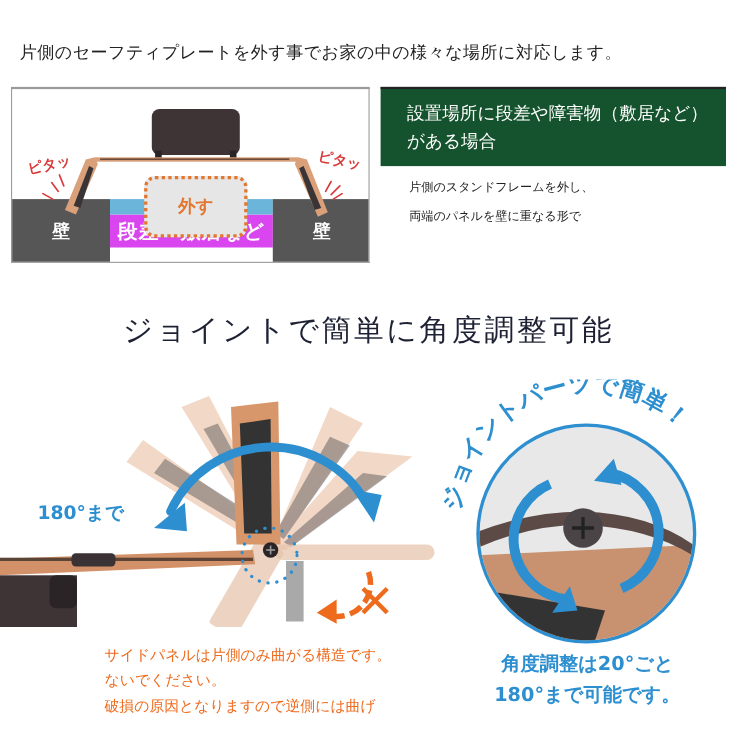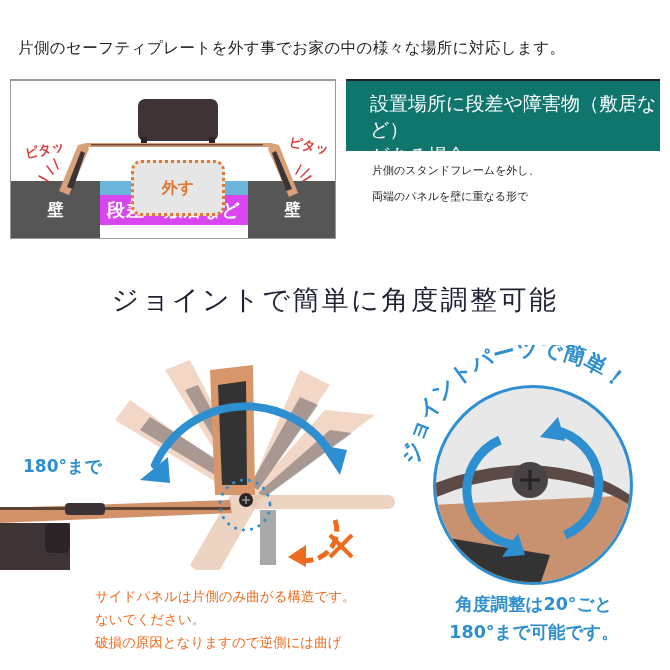--- a/index.html
+++ b/index.html
@@ -5,21 +5,21 @@
   html, body { margin:0; padding:0; }
   body { width:670px; height:670px; background:#ffffff; position:relative; overflow:hidden;
          font-family:"DejaVu Sans", sans-serif; color:#222; }
   .abs { position:absolute; }
   .lead { left:18px; top:38px; font-size:15.5px; letter-spacing:0.4px; color:#222; white-space:nowrap; }
   .panel-left { left:10px; top:79px; width:326px; height:160px; border:1px solid #9a9a9a; border-top:2px solid #999; background:#fff; overflow:hidden; box-sizing:border-box; }
   .wall { background:#565656; color:#fff; font-size:16px; font-weight:bold; display:flex; align-items:center; justify-content:center; }
   .step { background:#d946ef; color:#fff; font-size:18px; font-weight:bold; display:flex; align-items:center; justify-content:center; letter-spacing:1px; }
   .removed { border:3px dotted #e3762f; border-radius:10px; background:#e6e6e6; color:#e3762f; font-weight:bold; font-size:16px; display:flex; align-items:center; justify-content:center; box-sizing:border-box; }
   .pita { color:#d93a3a; font-size:13px; font-weight:bold; }
-  .dark-box { left:346px; top:79px; width:314px; height:72px; background:#0f766e; color:#fff; font-size:19px; line-height:26px; padding:9px 0 0 24px; box-sizing:border-box; border-top:2px solid #222; }
+  .dark-box { left:346px; top:79px; width:314px; height:72px; background:#14532d; color:#fff; font-size:16px; line-height:26px; padding:9px 0 0 24px; box-sizing:border-box; border-top:2px solid #222; }
   .desc { left:372px; top:158px; font-size:11px; line-height:26px; color:#222; }
   .title2 { left:0; width:670px; top:282px; text-align:center; font-size:27px; letter-spacing:2.5px; color:#1d2133; }
   .blue-lbl { color:#2d8fd0; font-weight:bold; }
   .warn { left:95px; top:585px; font-size:13.5px; line-height:23px; color:#ee6a1c; }
   .bottom-r { left:394px; top:590px; width:280px; text-align:center; font-size:17.5px; line-height:28px; color:#2d8fd0; font-weight:bold; }
 </style>
 </head>
 <body>
 
 <div class="abs lead">片側のセーフティプレートを外す事でお家の中の様々な場所に対応します。</div>
@@ -124,21 +124,21 @@
   <path d="M155,120 A100,100 0 0 1 333,112" fill="none" stroke="#2d8fd0" stroke-width="8" stroke-linecap="round"></path>
   <polygon points="140,135 168,112 170,138" fill="#2d8fd0"></polygon>
   <polygon points="340,130 320,100 347,105" fill="#2d8fd0"></polygon>
 
   <path d="M335,175 A30,30 0 0 1 302,215" fill="none" stroke="#ee6a1c" stroke-width="5" stroke-dasharray="12 5"></path>
   <polygon points="288,212 306,200 306,222" fill="#ee6a1c"></polygon>
   <line x1="330" y1="190" x2="352" y2="212" stroke="#ee6a1c" stroke-width="4"></line>
   <line x1="352" y1="190" x2="330" y2="212" stroke="#ee6a1c" stroke-width="4"></line>
 </svg>
 
-<div class="abs blue-lbl" style="left:23px;top:455px;font-size:17px;text-align:right;">180°まで</div>
+<div class="abs blue-lbl" style="left:34px;top:455px;font-size:17px;text-align:right;">180°まで</div>
 
 <div class="abs warn">
   <div>サイドパネルは片側のみ曲がる構造です。</div>
   <div>ないでください。</div>
   <div>破損の原因となりますので逆側には曲げ</div>
 </div>
 
 <svg class="abs" style="left:390px;top:345px;" width="280" height="245">
   <defs>
     <clipPath id="c1">

